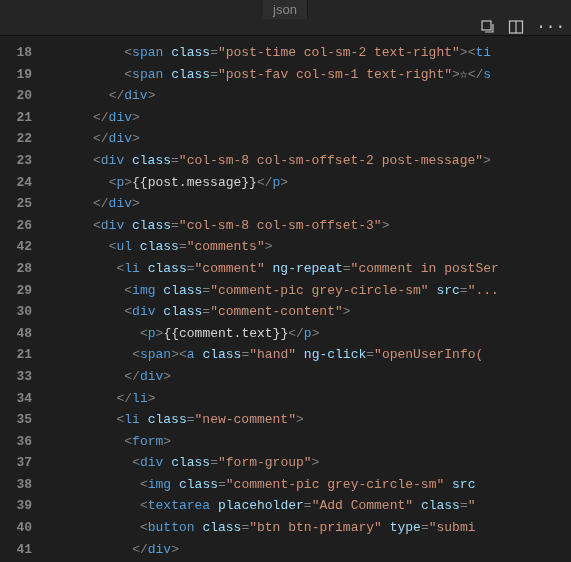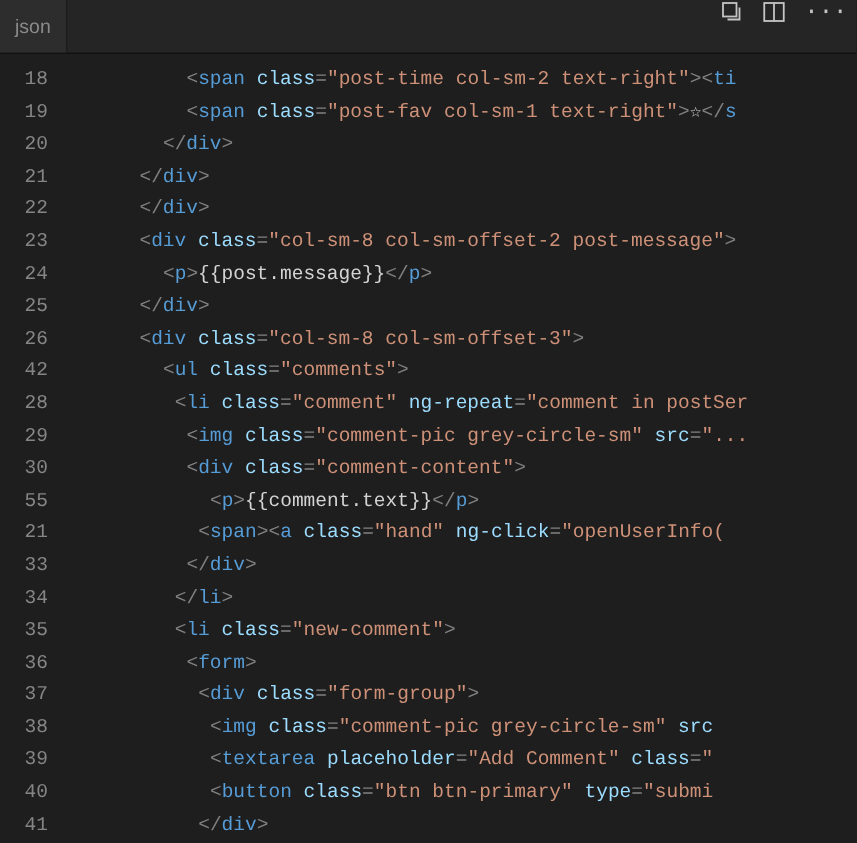--- a/index.html
+++ b/index.html
@@ -9,24 +9,25 @@
     font-size: 13px;
     color: #d4d4d4;
     width: 571px;
     height: 562px;
     overflow: hidden;
     position: relative;
   }
   
   .tab-bar {
     display: flex;
-    align-items: flex-start;
+    align-items: center;
     height: 36px;
     background: #252526;
     border-bottom: 1px solid #111;
+    flex-direction: column;
   }
   .tab {
     display: flex;
     align-items: center;
     height: 35px;
     padding: 0 10px;
     font-family: -apple-system, "Segoe UI", Arial, sans-serif;
     font-size: 13px;
     color: #8a8a8a;
     background: #2d2d2d;
@@ -58,20 +59,21 @@
     background: #1e1e1e;
     line-height: 21.6px;
     font-size: 13px;
   }
   .gutter {
     width: 46px;
     text-align: right;
     color: #858585;
     padding-top: 6px;
     user-select: none;
+    font-weight: bold;
   }
   .gutter div { padding-right: 14px; height:21.6px; }
   .code {
     flex: 1;
     padding-top: 6px;
     white-space: pre;
     overflow: hidden;
   }
   .code-line { height:21.6px; }
   .t-punc   { color: #808080; }
@@ -113,21 +115,21 @@
       <div>21</div>
       <div>22</div>
       <div>23</div>
       <div>24</div>
       <div>25</div>
       <div>26</div>
       <div>42</div>
       <div>28</div>
       <div>29</div>
       <div>30</div>
-      <div>55</div>
+      <div>48</div>
       <div>21</div>
       <div>33</div>
       <div>34</div>
       <div>35</div>
       <div>36</div>
       <div>37</div>
       <div>38</div>
       <div>39</div>
       <div>40</div>
       <div>41</div>

